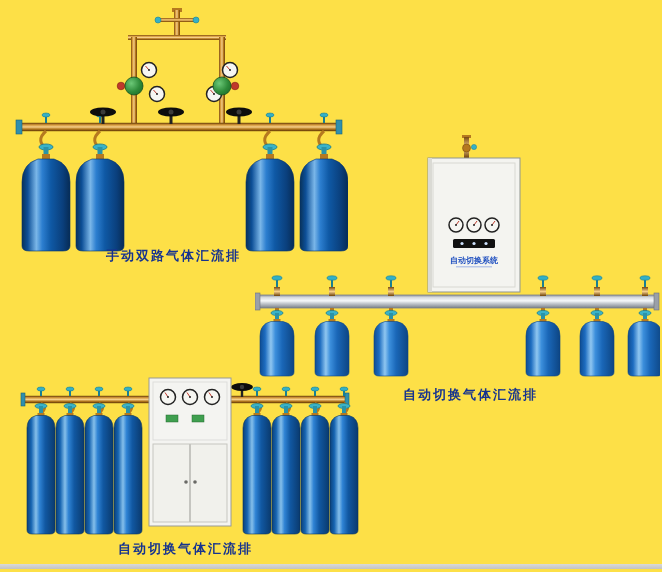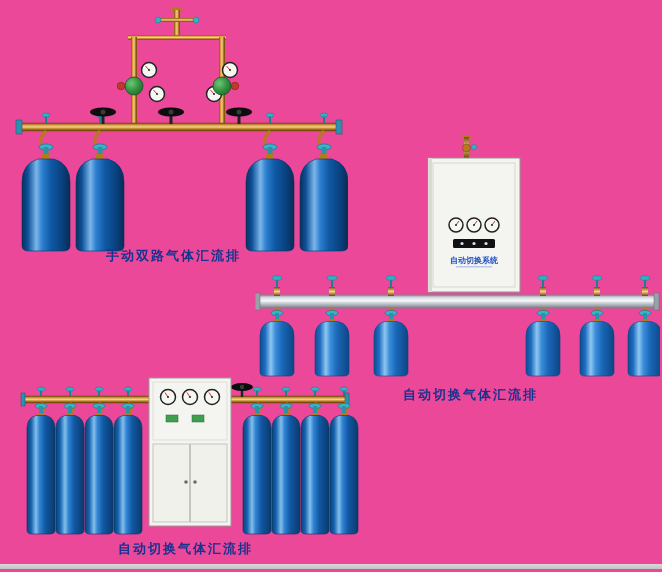--- a/index.html
+++ b/index.html
@@ -1,17 +1,17 @@
 <!DOCTYPE html>
 <html><head>
 <meta charset="utf-8">
 <style>
   html,body{margin:0;padding:0;background:#ffffff;}
   .canvas{
-    position:relative;width:662px;height:572px;background:#ec4899;
+    position:relative;width:662px;height:572px;background:#fde047;
     font-family:Liberation Serif, serif;overflow:hidden;
   }
   .fig{position:absolute;}
   .caption{
     position:absolute;font-size:13px;font-weight:bold;color:#16338f;
     letter-spacing:2px;white-space:nowrap;
   }
   .bottom-strip{
     position:absolute;left:0;top:564px;width:662px;height:5px;
     background:linear-gradient(#d9d9d9,#c3c3c3);

